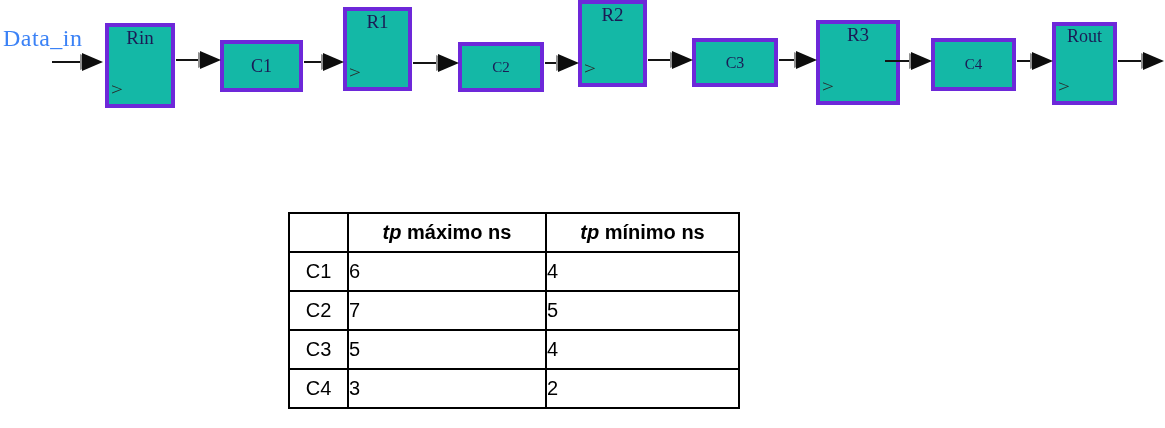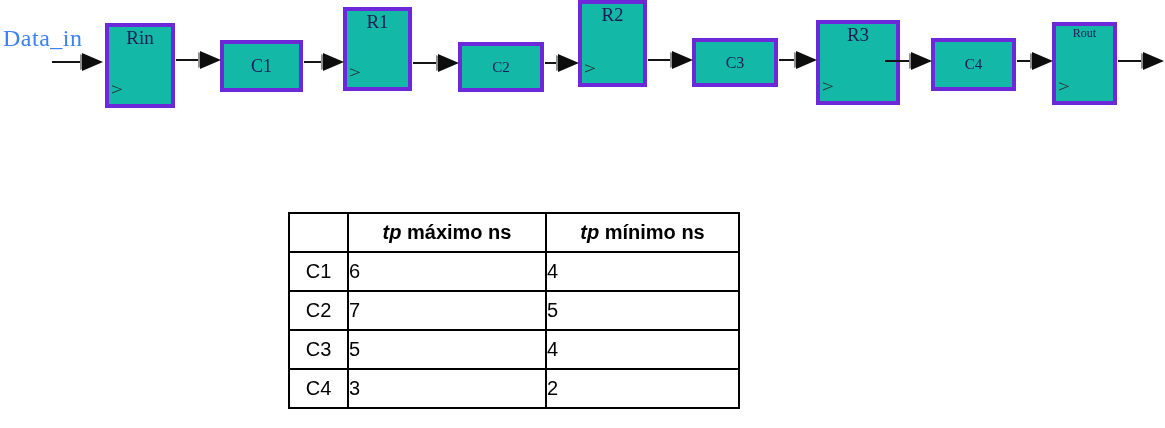--- a/index.html
+++ b/index.html
@@ -70,21 +70,21 @@
   </div>
   <div class="box reg" style="left:578px;top:0;width:69px;height:87px">
     <span class="reg-label">R2</span>
     <span class="clk">&gt;</span>
   </div>
   <div class="box reg" style="left:816px;top:20px;width:84px;height:85px">
     <span class="reg-label">R3</span>
     <span class="clk">&gt;</span>
   </div>
   <div class="box reg" style="left:1052px;top:22px;width:65px;height:83px">
-    <span class="reg-label" style="font-size:12px">Rout</span>
+    <span class="reg-label" style="font-size:18px">Rout</span>
     <span class="clk">&gt;</span>
   </div>
 
   <div class="box cblock" style="left:220px;top:40px;width:83px;height:52px">
     <span class="c-label" style="font-size:18px">C1</span>
   </div>
   <div class="box cblock" style="left:458px;top:42px;width:86px;height:50px">
     <span class="c-label" style="font-size:15px">C2</span>
   </div>
   <div class="box cblock" style="left:692px;top:38px;width:86px;height:49px">

